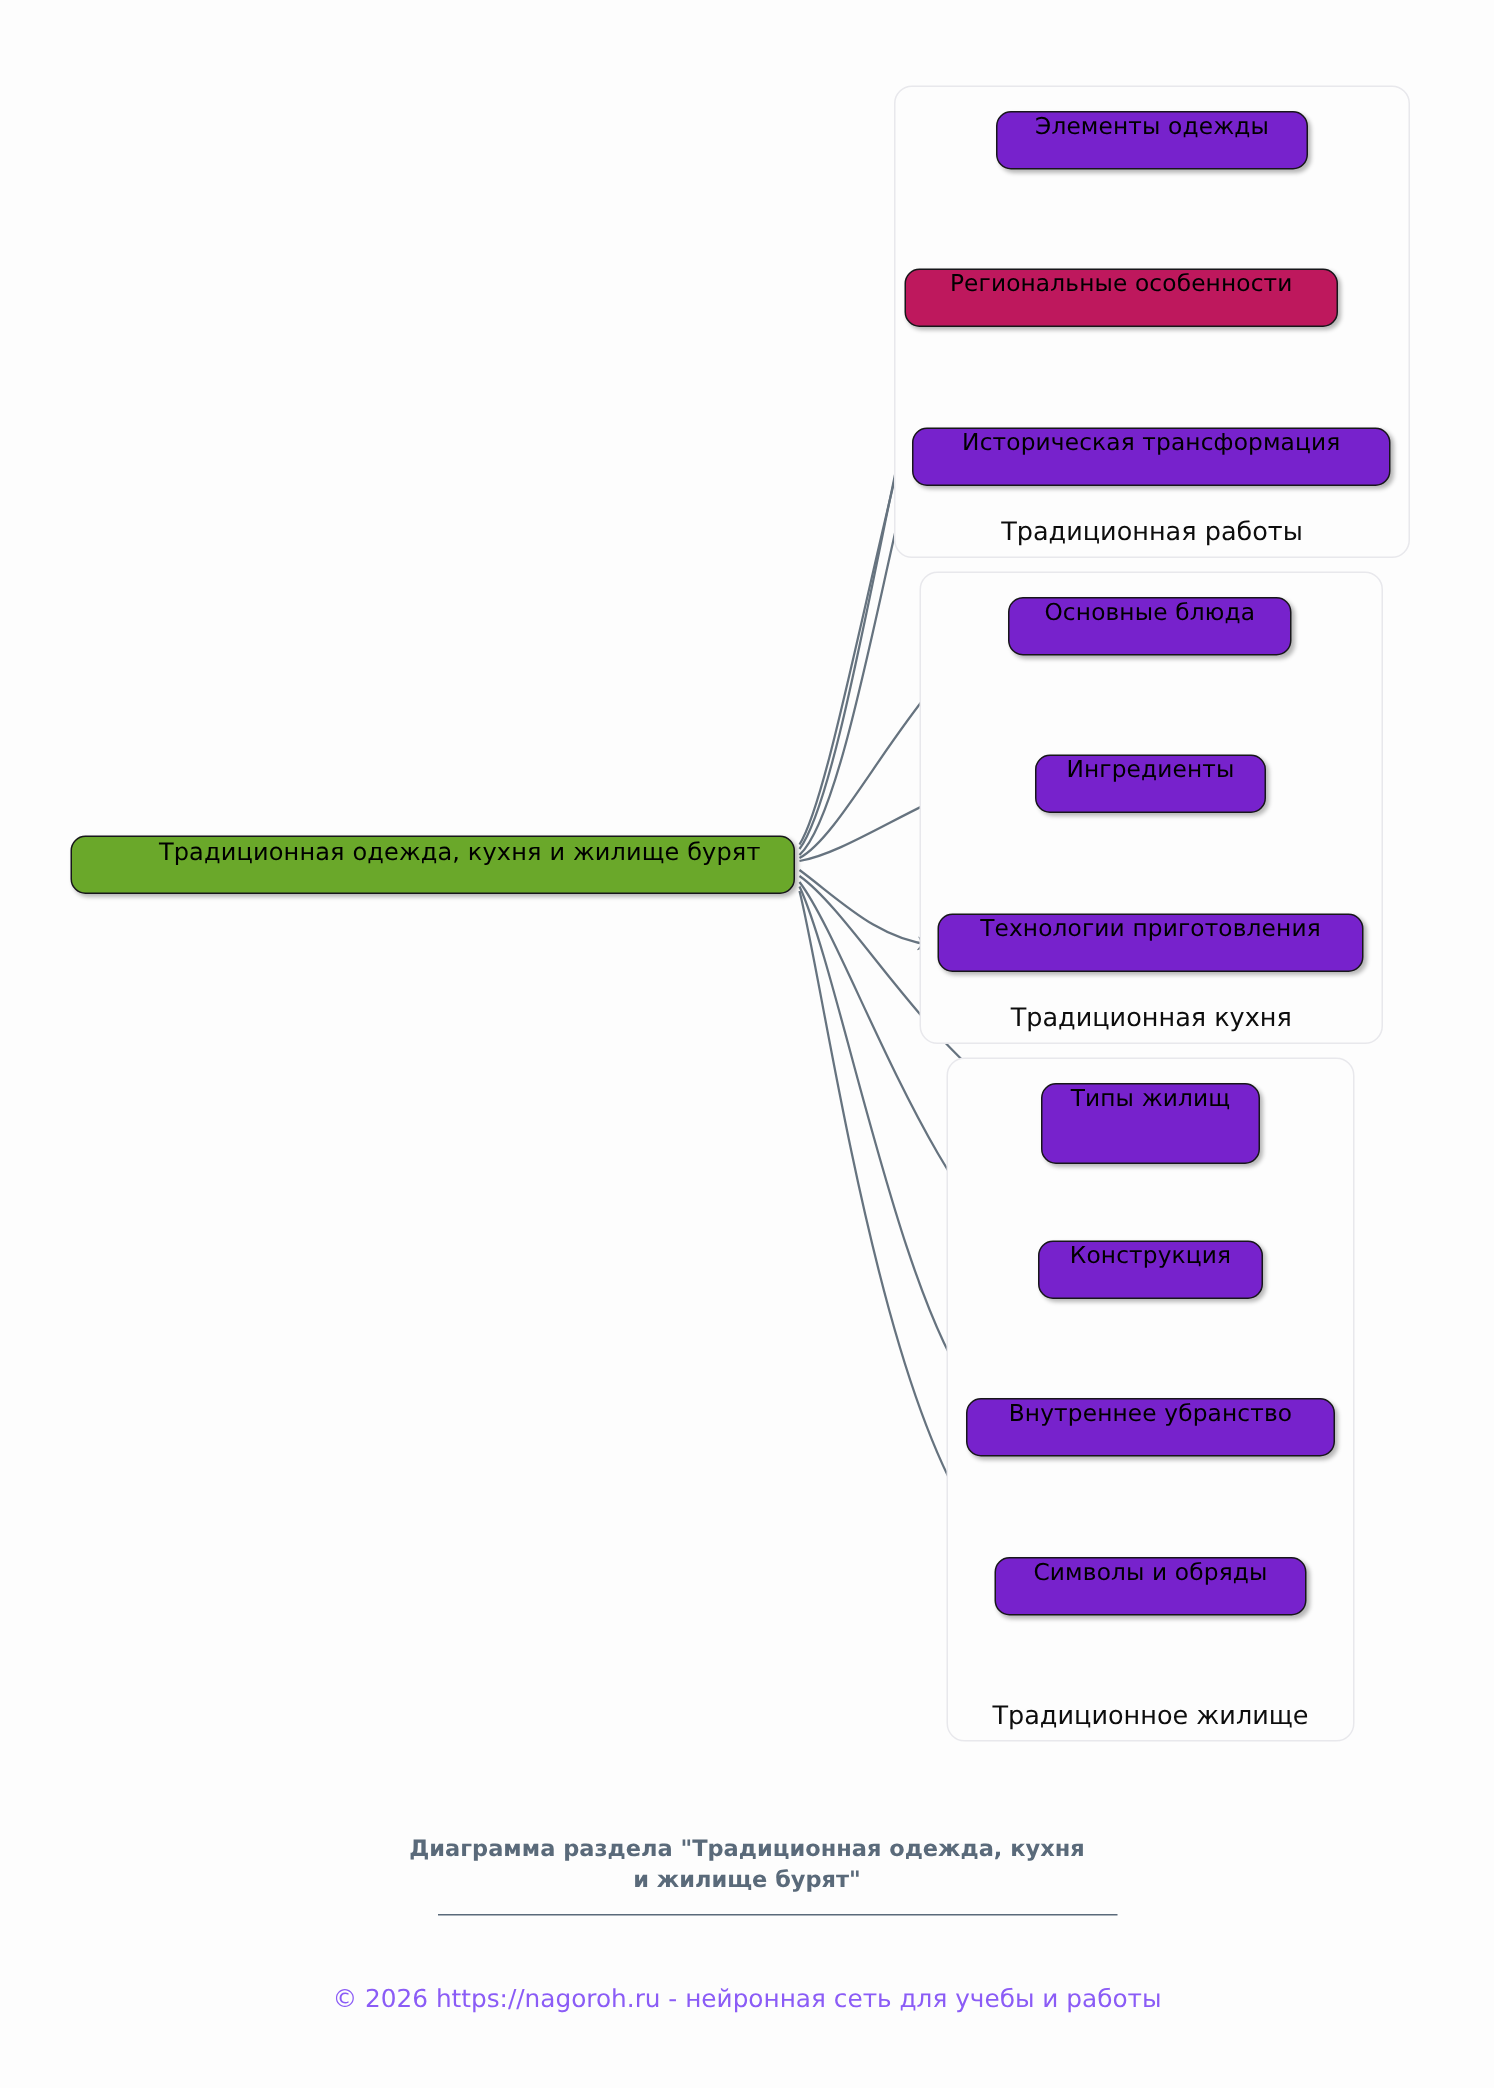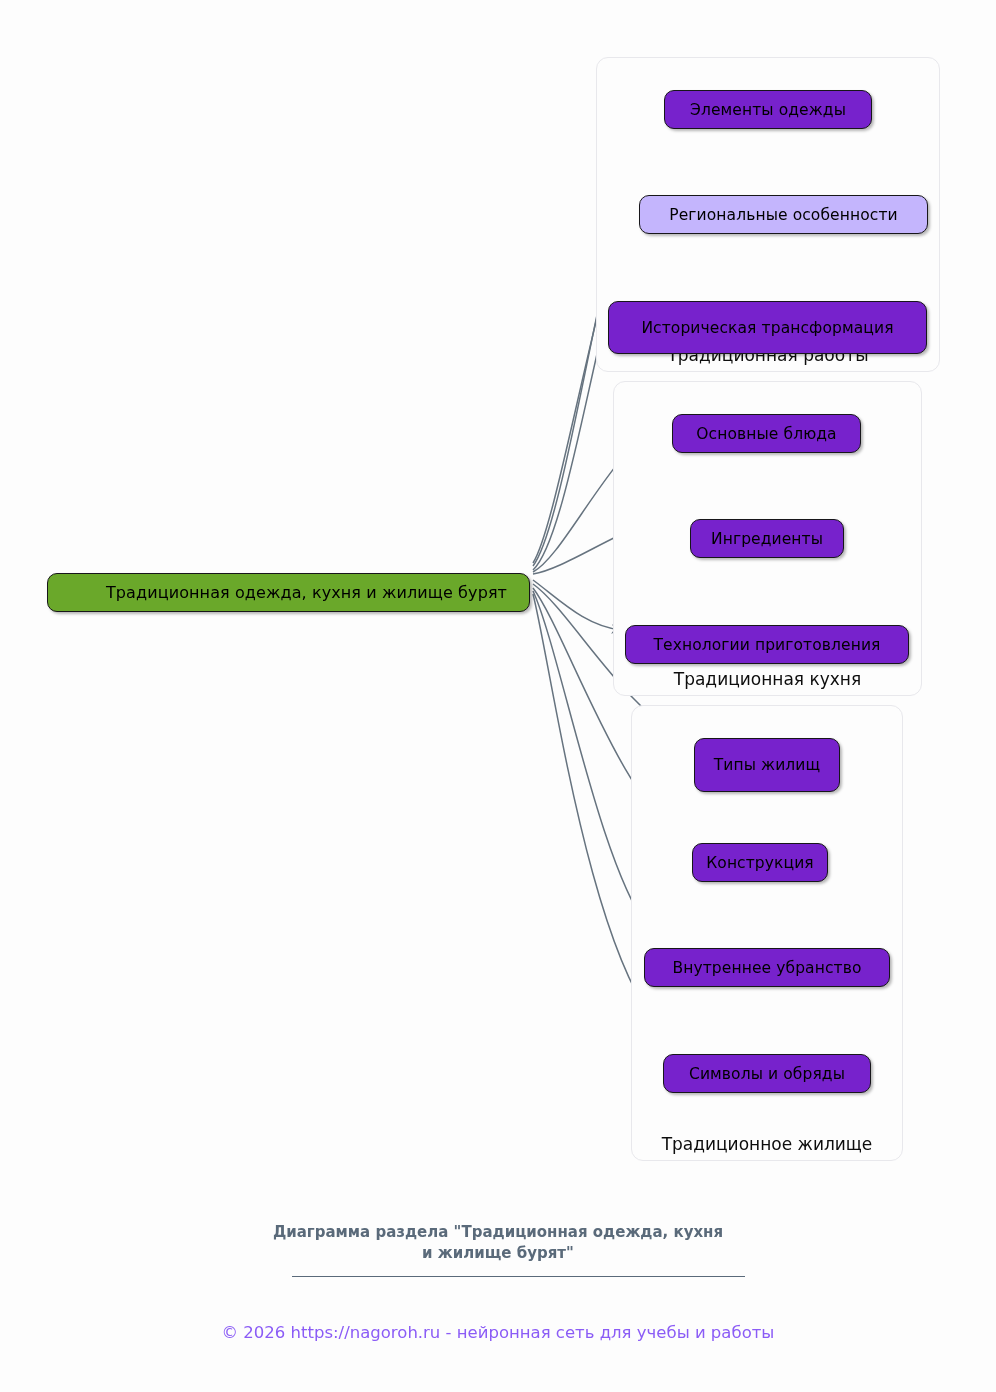--- a/index.html
+++ b/index.html
@@ -39,30 +39,29 @@
     text-align: center;
     font-size: 17px;
     color: #0d0d0d;
     font-family: "DejaVu Sans", "Liberation Sans", sans-serif;
     white-space: nowrap;
   }
   .node {
     position: absolute;
     box-sizing: border-box;
     display: flex;
-    align-items: center;
+    align-items: flex-start;
     justify-content: center;
     border-radius: 10px;
     border: 1.6px solid #17161a;
     font-size: 15.5px;
     color: #000000;
     white-space: nowrap;
     box-shadow: 2px 2px 3px rgba(0,0,0,0.28);
     letter-spacing: 0.1px;
-    margin-top: 16px;
   }
   .node.leaf {
     background: #7722CC;
   }
   .node.root {
     background: #6AA82A;
     font-size: 16px;
     padding-left: 36px;
   }
   .caption {
@@ -128,39 +127,39 @@
         <div class="cluster-label">Традиционное жилище</div>
       </div>
     </div>
   <div id="node-root">
       <div class="node root" style="left: 47px; top: 557px; width: 483px; height: 39px; background: rgb(106, 168, 42);">
         <span>Традиционная одежда, кухня и жилище бурят</span>
       </div>
       <div class="node leaf" style="left: 664px; top: 74px; width: 208px; height: 39px; background: rgb(119, 34, 204);">
         <span>Элементы одежды</span>
       </div>
-      <div class="node leaf" style="left: 639px; top: 179px; width: 289px; height: 39px; background: #c4b5fd;">
+      <div class="node leaf" style="left: 603px; top: 179px; width: 289px; height: 39px; background: #be185d;">
         <span>Региональные особенности</span>
       </div>
-      <div class="node leaf" style="left: 608px; top: 285px; width: 319px; height: 53px; background: rgb(119, 34, 204);">
+      <div class="node leaf" style="left: 608px; top: 285px; width: 319px; height: 39px; background: rgb(119, 34, 204);">
         <span>Историческая трансформация</span>
       </div>
       <div class="node leaf" style="left: 672px; top: 398px; width: 189px; height: 39px; background: rgb(119, 34, 204);">
         <span>Основные блюда</span>
       </div>
       <div class="node leaf" style="left: 690px; top: 503px; width: 154px; height: 39px; background: rgb(119, 34, 204);">
         <span>Ингредиенты</span>
       </div>
       <div class="node leaf" style="left: 625px; top: 609px; width: 284px; height: 39px; background: rgb(119, 34, 204);">
         <span>Технологии приготовления</span>
       </div>
       <div class="node leaf" style="left: 694px; top: 722px; width: 146px; height: 54px; background: rgb(119, 34, 204);">
         <span>Типы жилищ</span>
       </div>
-      <div class="node leaf" style="left: 692px; top: 827px; width: 136px; height: 39px; background: rgb(119, 34, 204);">
+      <div class="node leaf" style="left: 692px; top: 827px; width: 150px; height: 39px; background: rgb(119, 34, 204);">
         <span>Конструкция</span>
       </div>
       <div class="node leaf" style="left: 644px; top: 932px; width: 246px; height: 39px; background: rgb(119, 34, 204);">
         <span>Внутреннее убранство</span>
       </div>
       <div class="node leaf" style="left: 663px; top: 1038px; width: 208px; height: 39px; background: rgb(119, 34, 204);">
         <span>Символы и обряды</span>
       </div>
     </div>
 

